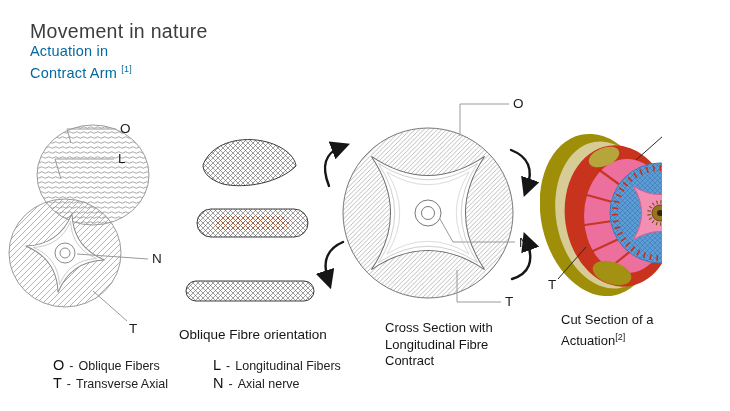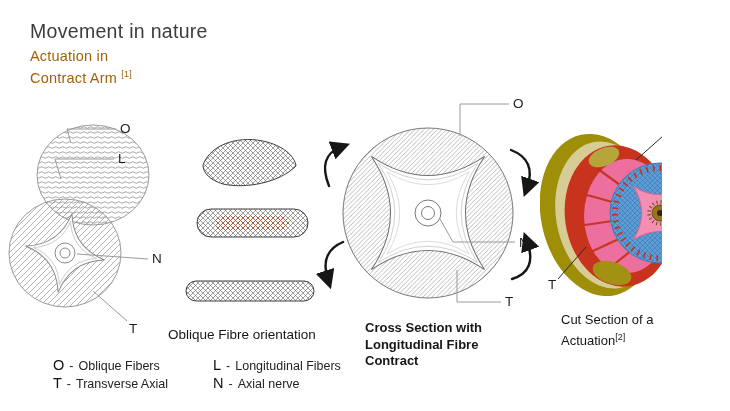--- a/index.html
+++ b/index.html
@@ -2,30 +2,30 @@
 <html><head>
 <meta charset="utf-8">
 <style>
   html,body{margin:0;padding:0;background:#fff;}
   .slide{
     position:relative;width:662px;height:411px;background:#ffffff;overflow:hidden;
     font-family:"Liberation Sans", sans-serif;color:#1a1a1a;
   }
   .header{position:absolute;left:30px;top:20px;}
   .header h1{margin:0;font-size:19.5px;font-weight:500;color:#3c3c3c;letter-spacing:.3px;}
-  .subtitle{margin-top:5px;font-size:14.5px;line-height:17.5px;color:#a16207;letter-spacing:.2px;}
+  .subtitle{font-size:14.5px;line-height:17.5px;color:#0369a1;letter-spacing:.2px;}
   sup{font-size:9px;}
   .fig{position:absolute;}
   .figlabel text{font-size:13.5px;fill:#1c1c1c;font-family:"Liberation Sans",sans-serif;}
   .leader polyline,.leader line{fill:none;stroke:#9a9a9a;stroke-width:1;}
   .leader.dark polyline,.leader.dark line{stroke:#2a2a2a;}
   .arrows path{fill:none;stroke:#161616;stroke-width:2.4;stroke-linecap:round;}
   .caption{position:absolute;color:#161616;font-size:13px;line-height:16.5px;}
-  .caption-oblique{left:168px;top:327px;font-size:13.5px;}
-  .caption-cross{left:365px;top:320px;font-weight:bold;}
+  .caption-oblique{left:179px;top:327px;font-size:13.5px;}
+  .caption-cross{left:385px;top:320px;}
   .caption-tentacle{left:561px;top:312px;}
   .legend{position:absolute;left:53px;top:357px;display:grid;grid-template-columns:160px auto;row-gap:2px;}
   .legend-item{display:flex;align-items:baseline;gap:5px;font-size:12.5px;color:#222;}
   .legend-key{font-size:14.5px;color:#101010;}
   .legend-sep{color:#222;}
 </style>
 </head>
 <body>
 
 <div class="slide">

